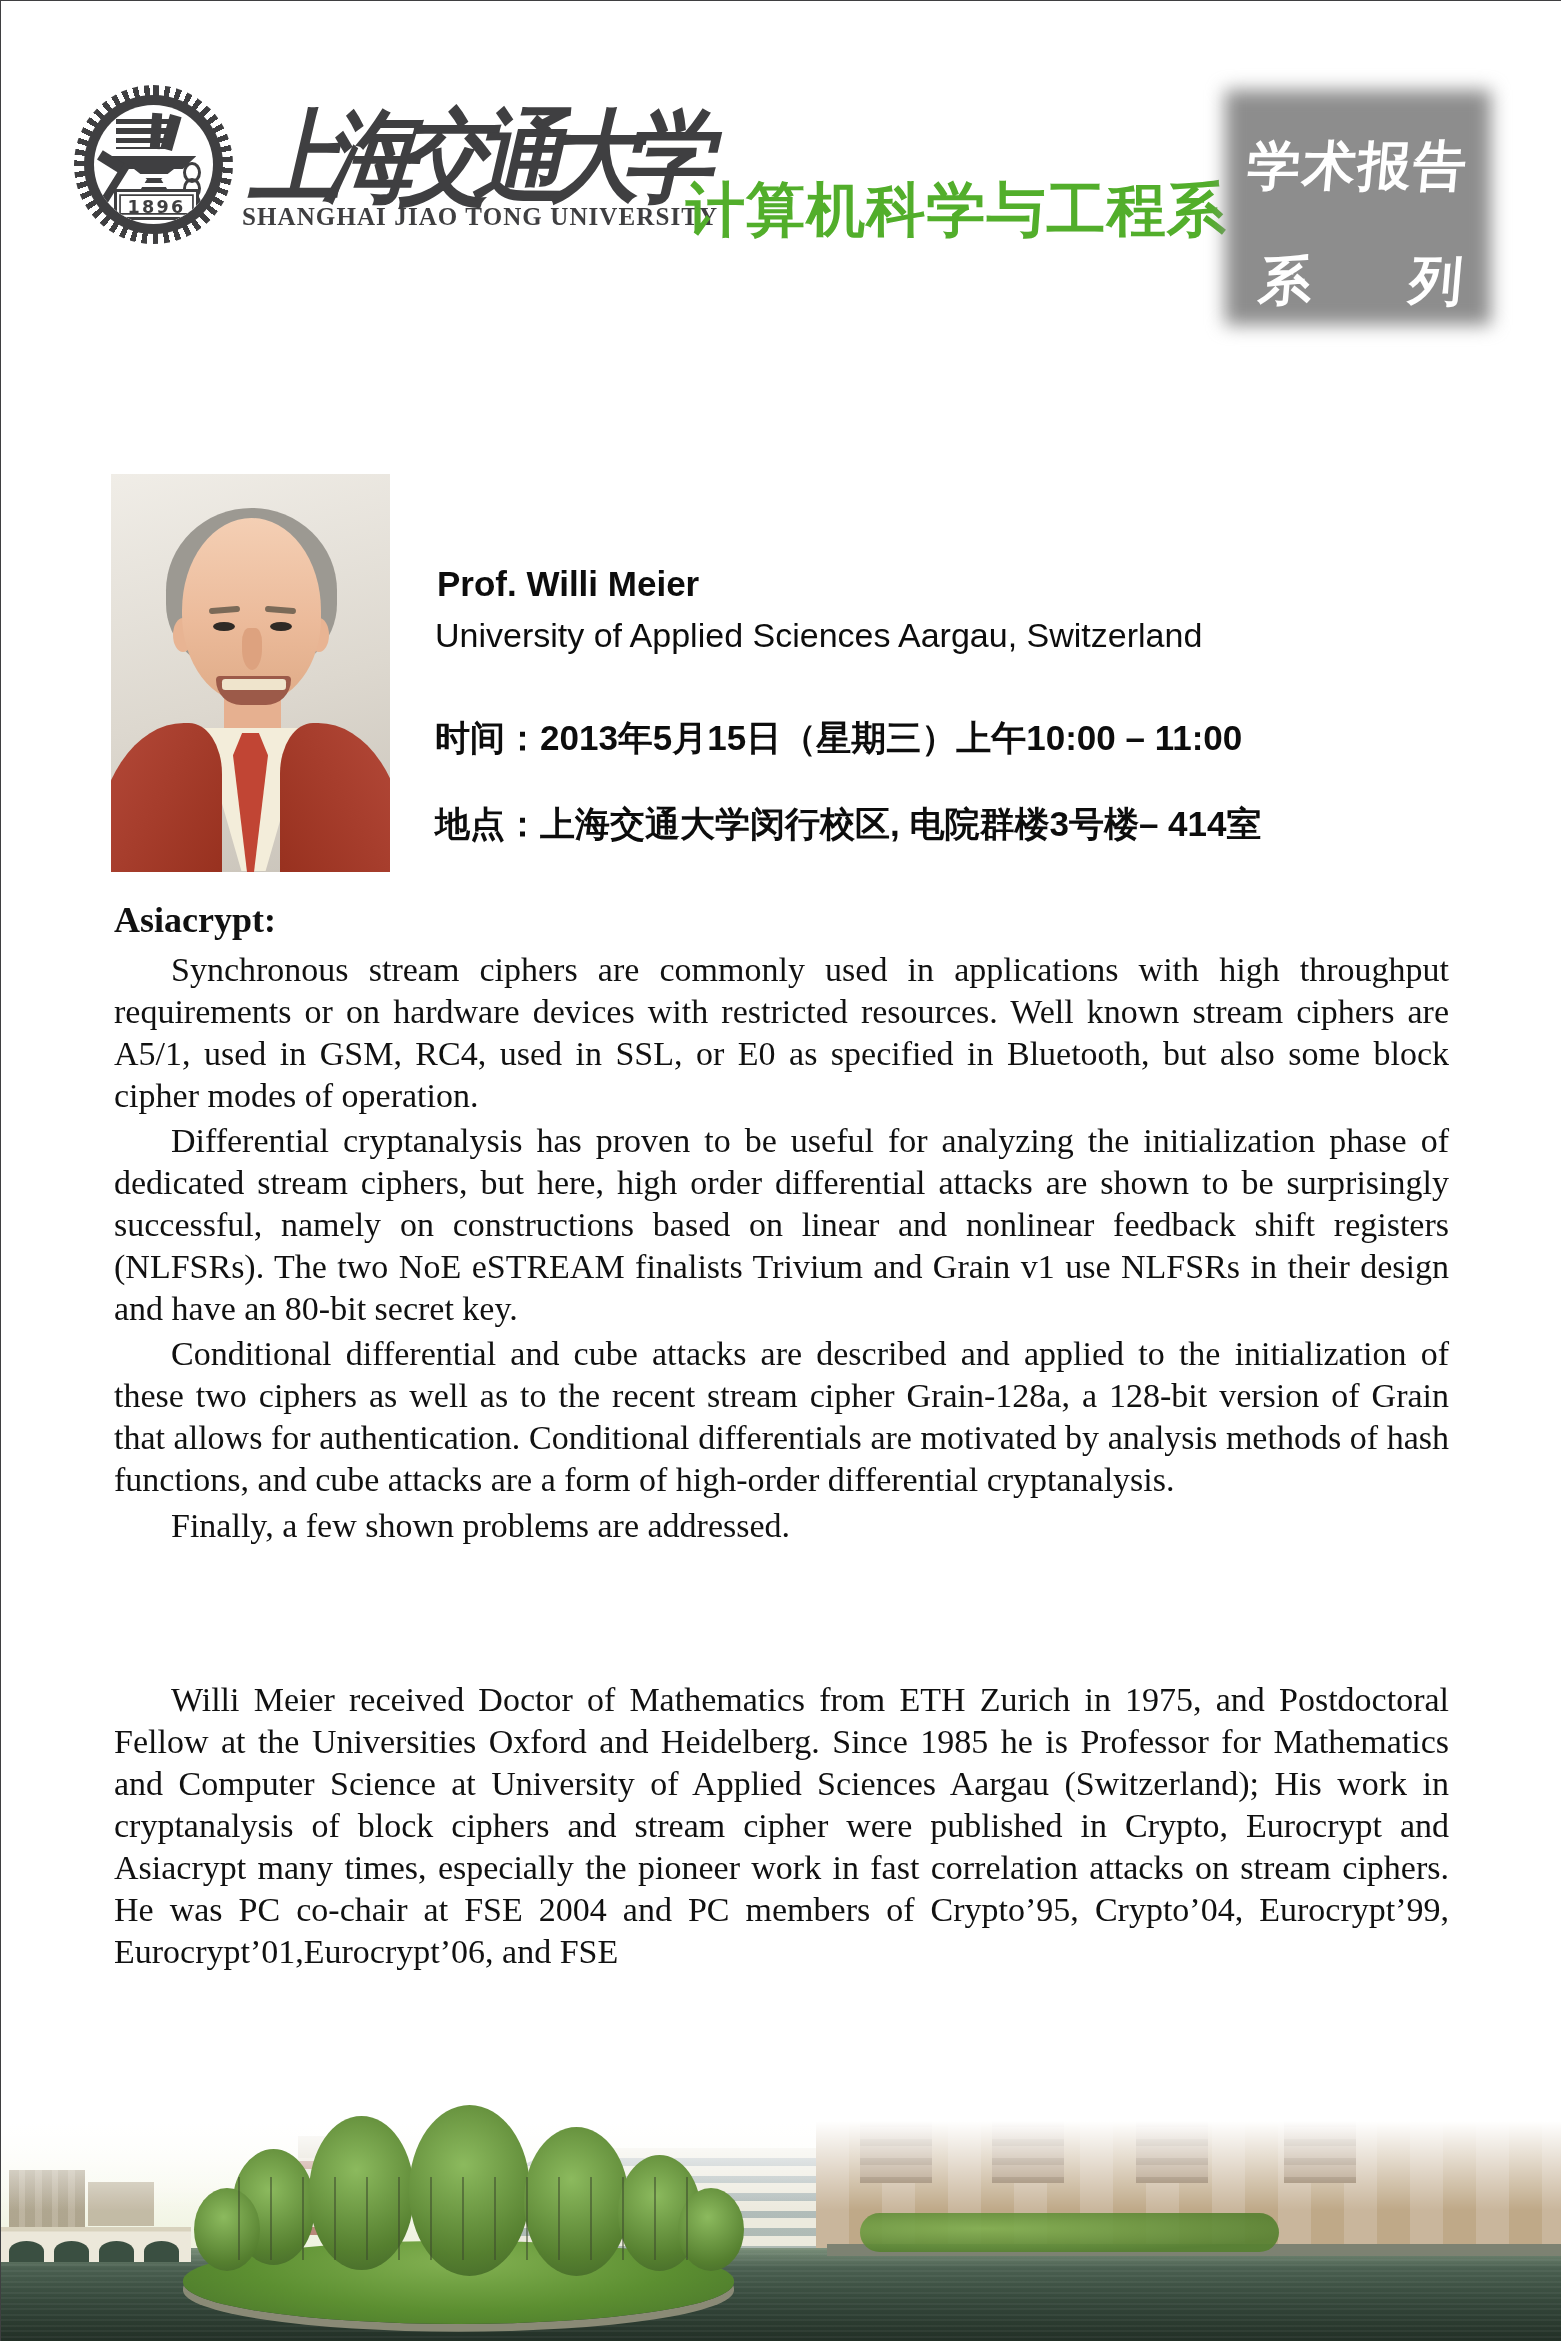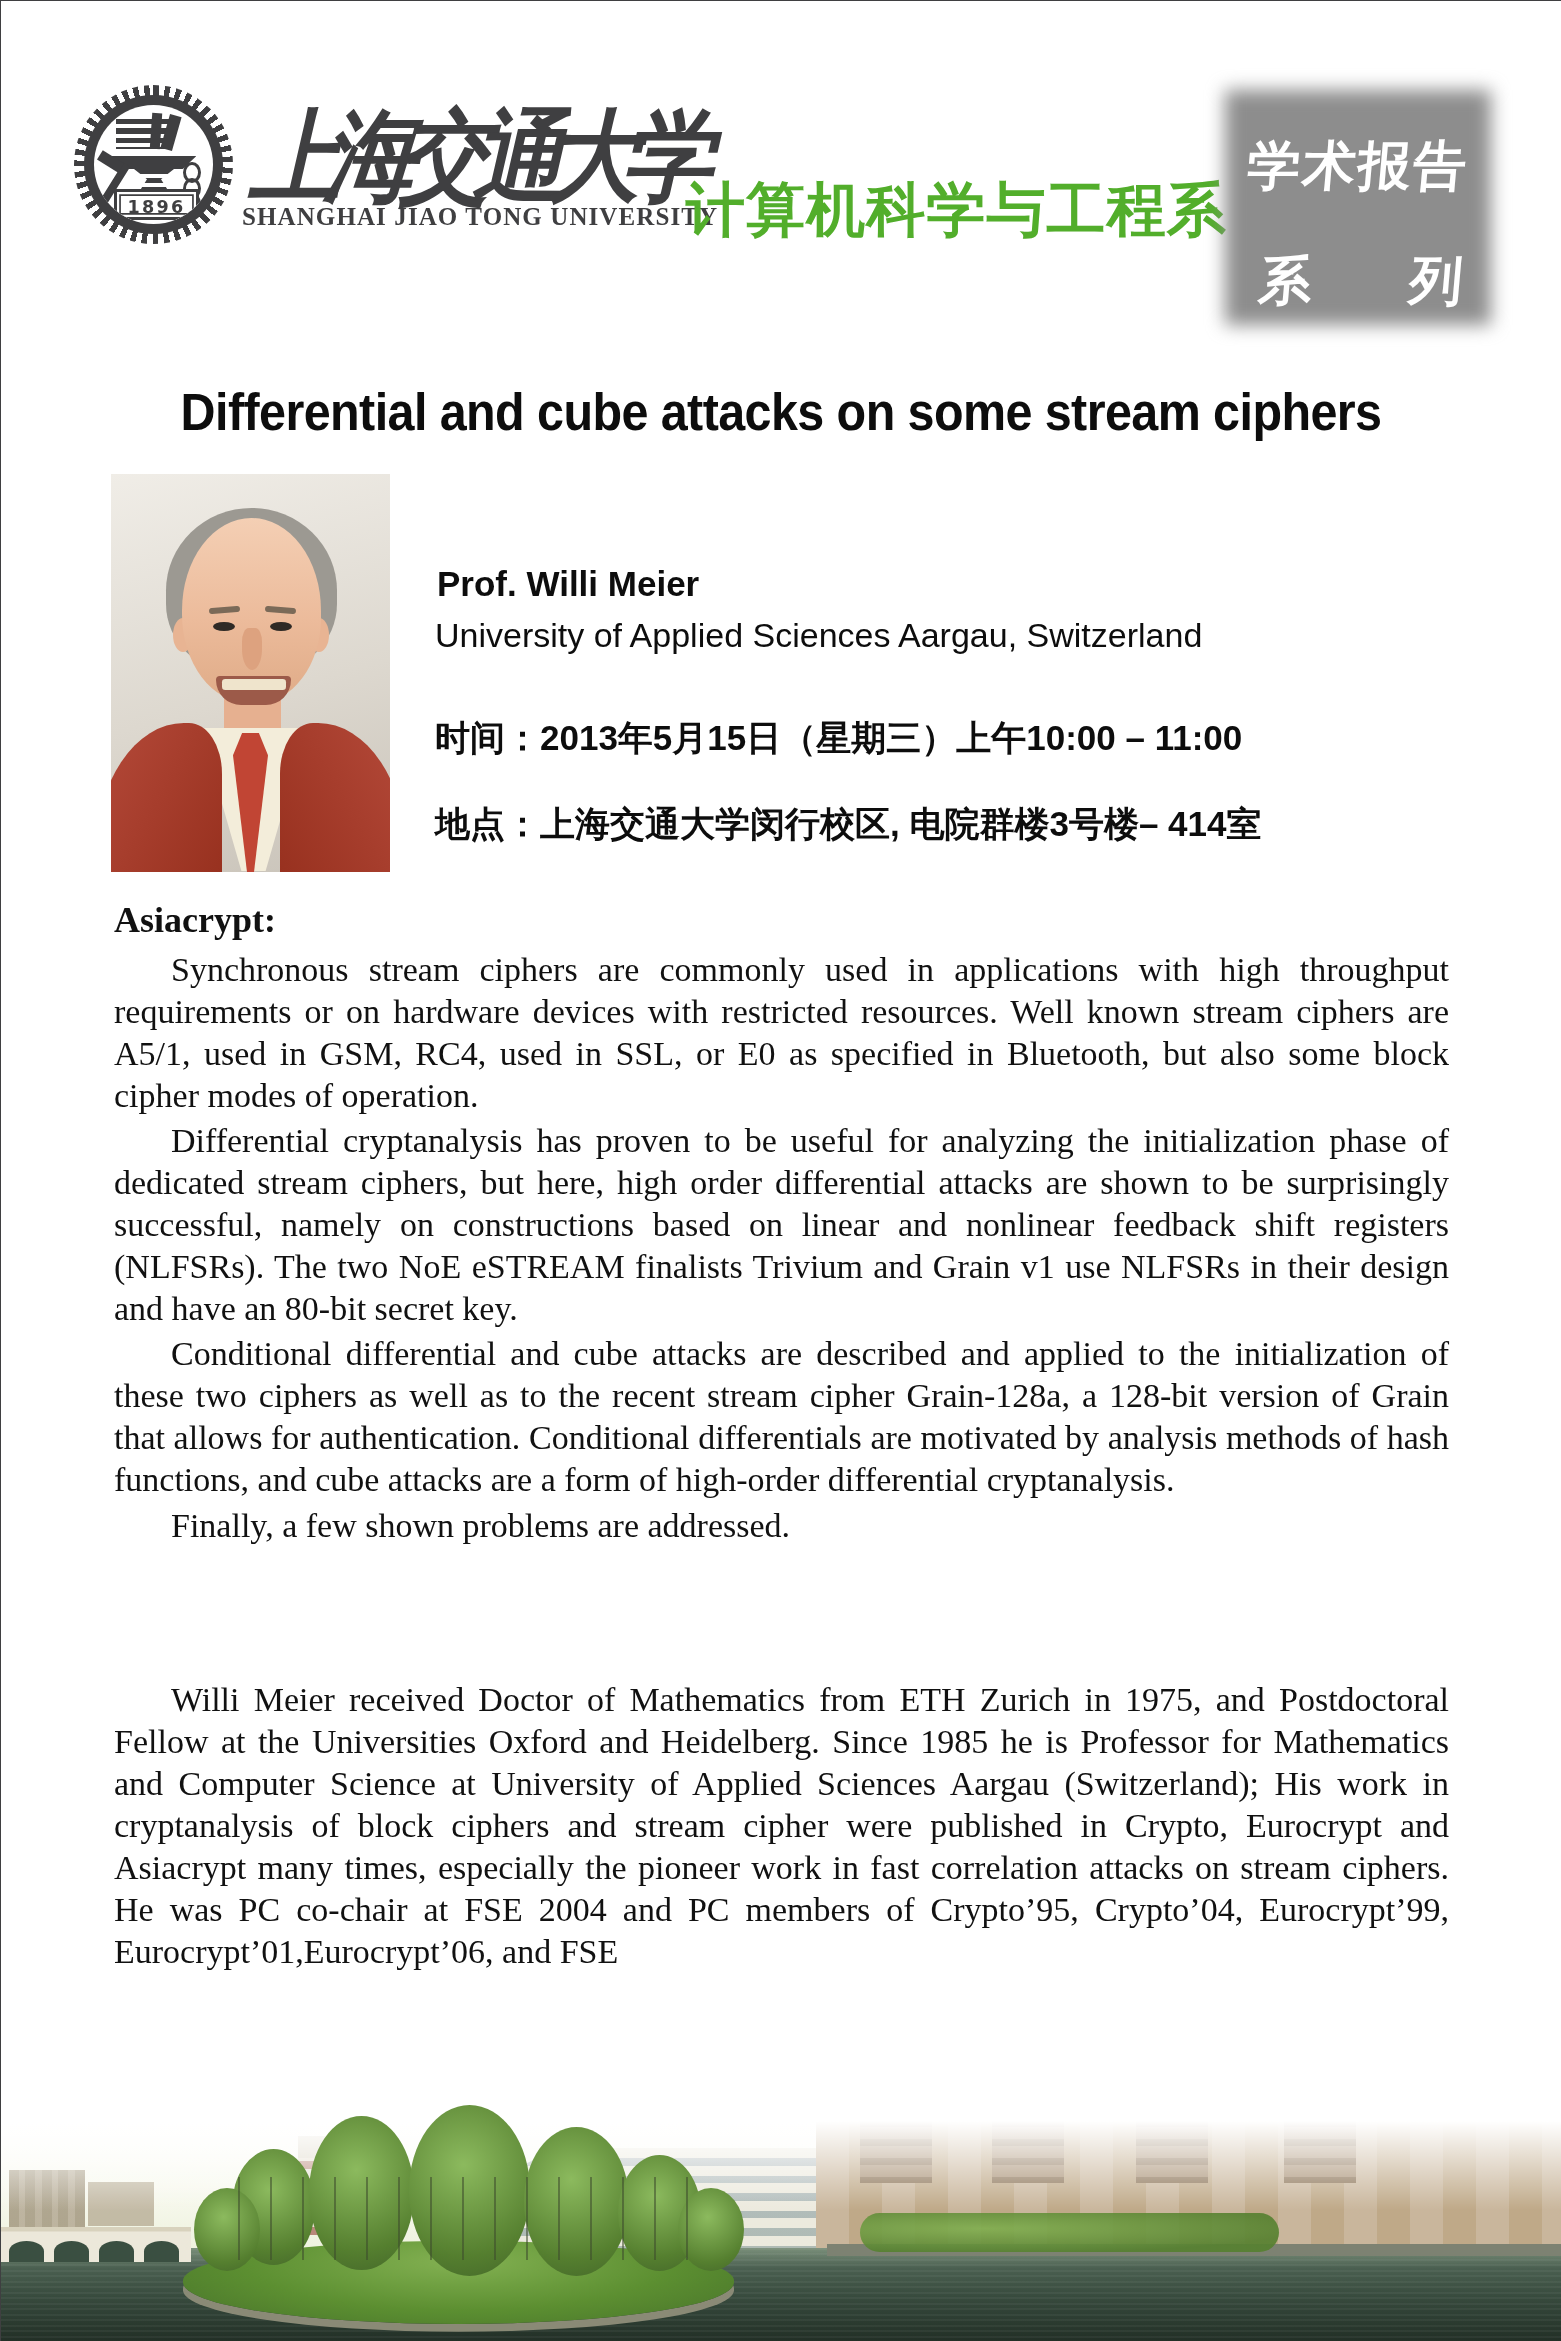--- a/index.html
+++ b/index.html
@@ -179,23 +179,20 @@
 
   <div class="badge">
     <div class="badge-bg"></div>
     <div class="badge-line1">学术报告</div>
     <div class="badge-line2">
       <span>系</span>
       <span>列</span>
     </div>
   </div>
 
-  <h1 class="title">
-    <span>Differential and cube attacks on some stream ciphers</span>
-  </h1>
 
   <div class="portrait">
     <div class="p-hair"></div>
     <div class="p-ear-l"></div>
     <div class="p-ear-r"></div>
     <div class="p-neck"></div>
     <div class="p-face"></div>
     <div class="p-brow-l"></div>
     <div class="p-brow-r"></div>
     <div class="p-eye-l"></div>

